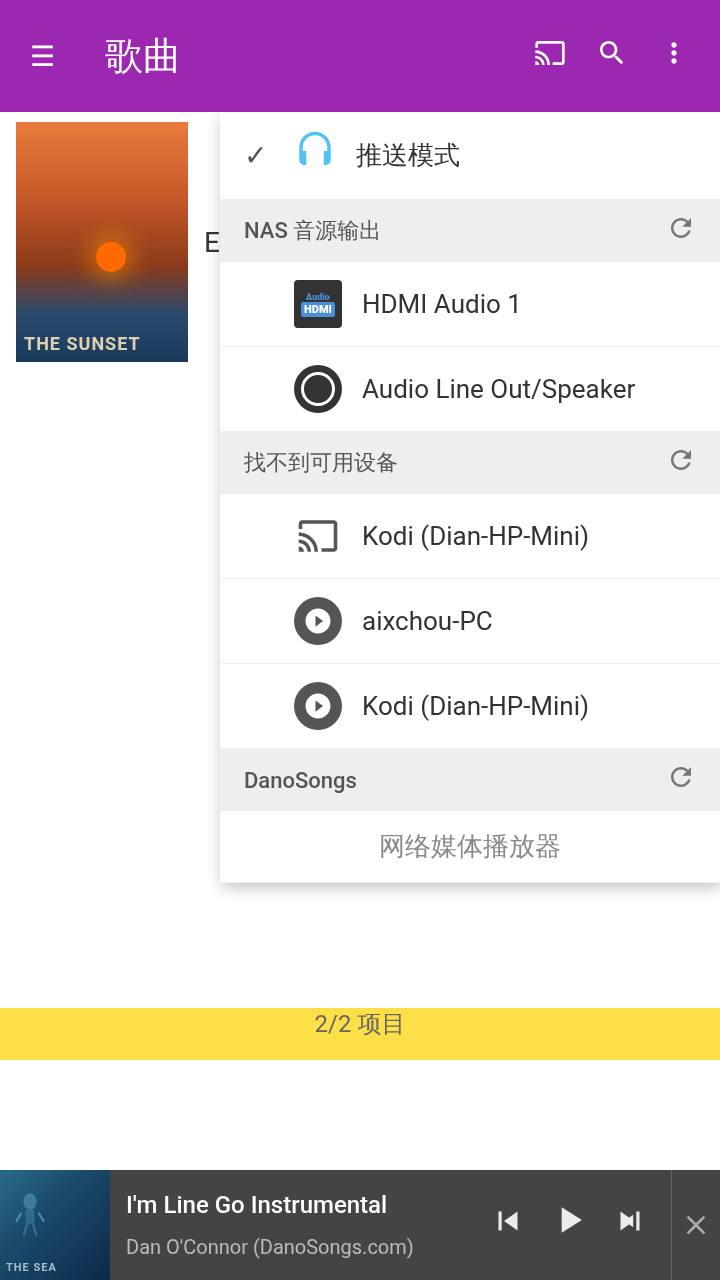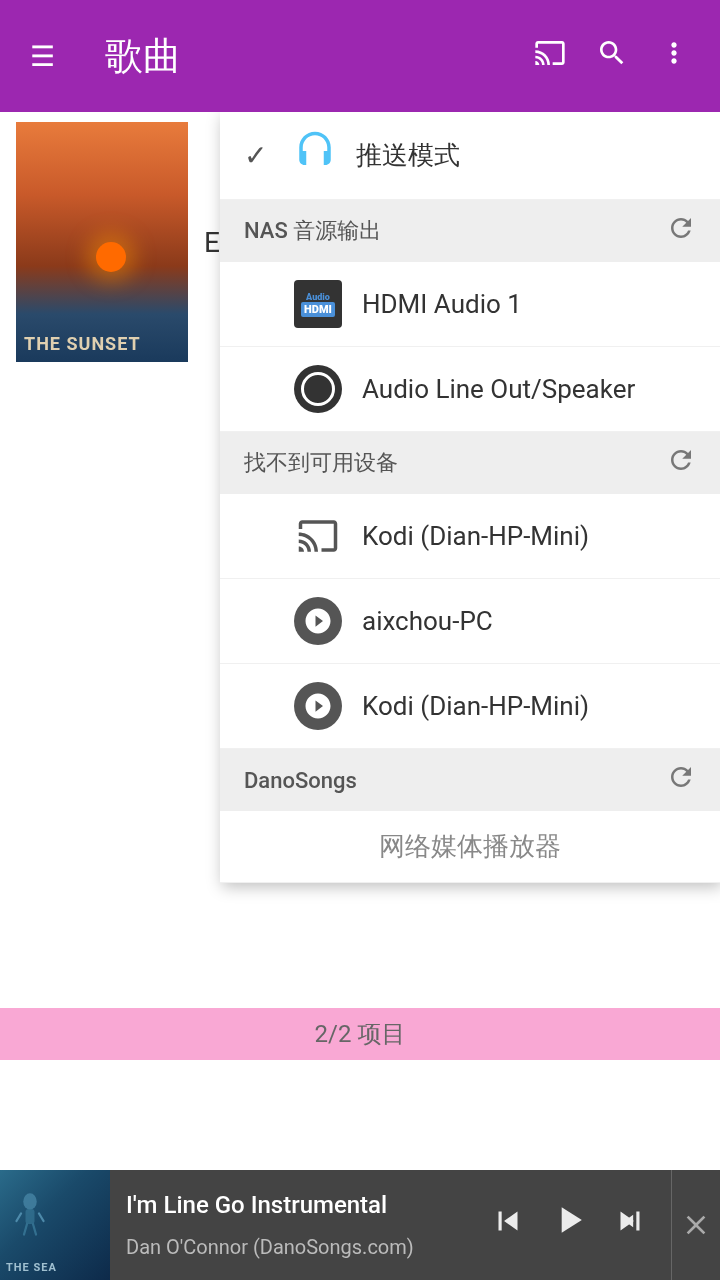--- a/index.html
+++ b/index.html
@@ -207,24 +207,24 @@
       font-size: 26px;
       color: #333;
     }
 
     
     .status-bar {
       position: absolute;
       bottom: 110px;
       left: 0;
       right: 0;
-      background: #f9a8d4;
+      background: #fde047;
       height: 52px;
       display: flex;
-      align-items: center;
+      align-items: flex-start;
       justify-content: center;
     }
     .status-text {
       font-size: 24px;
       color: #666;
     }
 
     
     .now-playing-bar {
       position: absolute;

